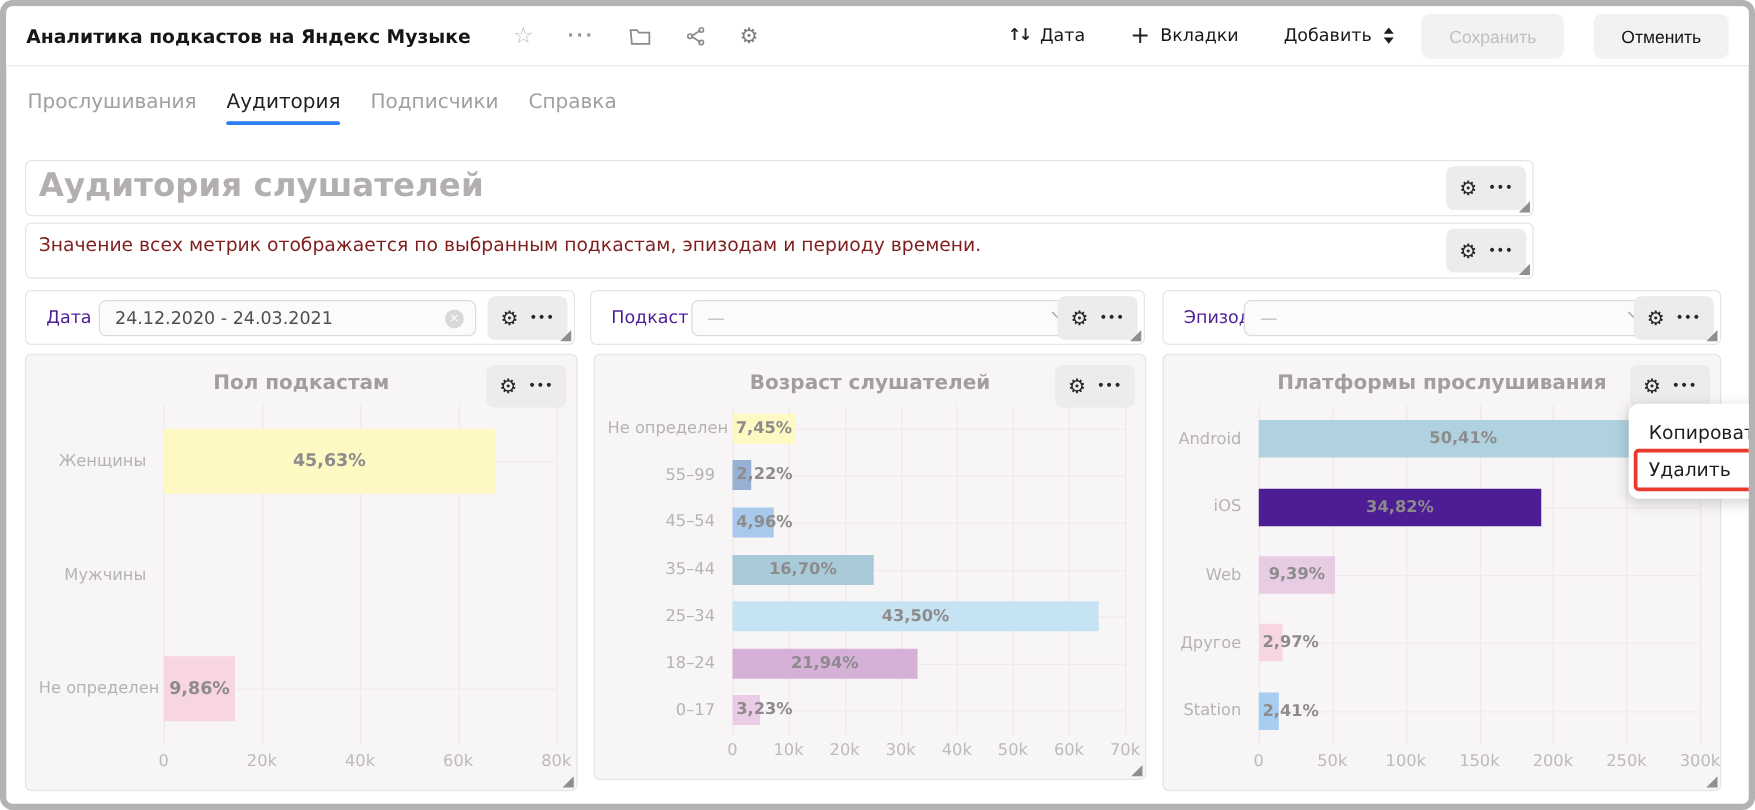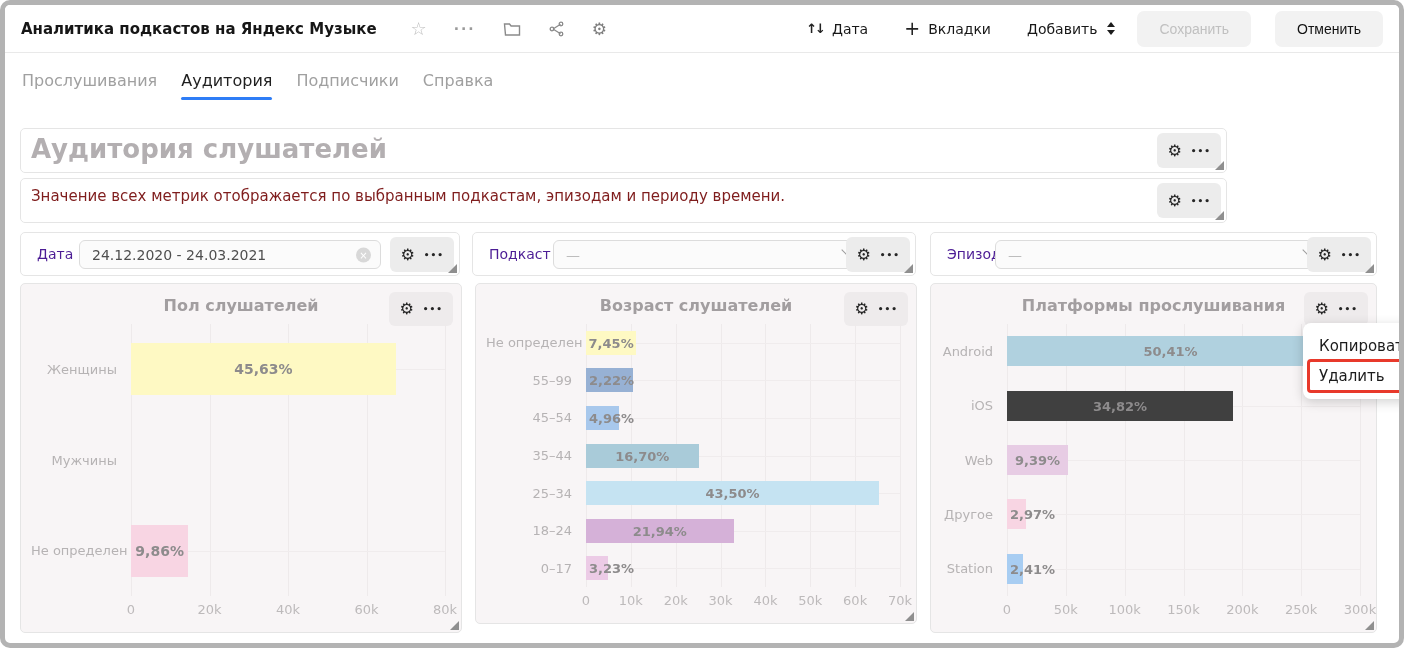--- a/index.html
+++ b/index.html
@@ -188,21 +188,21 @@
     </div>
     <span class="chev"></span>
     <div class="chip">
       <span class="gear">⚙</span>
       <span class="dots">•••</span>
     </div>
     <div class="resize"></div>
   </div>
 
   <div class="widget chart-card w-c0">
-    <div class="chart-title">Пол слушателей</div>
+    <div class="chart-title">Пол подкастам</div>
     <div class="chip">
       <span class="gear">⚙</span>
       <span class="dots">•••</span>
     </div>
     <div class="plot">
         <div class="grid">
           <div class="gridline" style="left: 0%;"></div>
           <div class="gridline" style="left: 25%;"></div>
           <div class="gridline" style="left: 50%;"></div>
           <div class="gridline" style="left: 75%;"></div>
@@ -266,21 +266,21 @@
               <div class="hline"></div>
               <div class="bar" style="width: 16%; background: #fef9c3;">
                 <span class="barlabel">7,45%</span>
               </div>
             </div>
           </div>
           <div class="crow">
             <div class="cat">55–99</div>
             <div class="track">
               <div class="hline"></div>
-              <div class="bar" style="width: 4.71429%; background: rgb(151, 177, 212); padding-left: 32px;">
+              <div class="bar" style="width: 4.71429%; background: rgb(151, 177, 212);">
                 <span class="barlabel edge">2,22%</span>
               </div>
             </div>
           </div>
           <div class="crow">
             <div class="cat">45–54</div>
             <div class="track">
               <div class="hline"></div>
               <div class="bar" style="width: 10.5714%; background: rgb(168, 200, 236);">
                 <span class="barlabel edge">4,96%</span>
@@ -361,21 +361,21 @@
               <div class="hline"></div>
               <div class="bar" style="width: 92.6667%; background: rgb(176, 209, 223);">
                 <span class="barlabel">50,41%</span>
               </div>
             </div>
           </div>
           <div class="crow">
             <div class="cat">iOS</div>
             <div class="track">
               <div class="hline"></div>
-              <div class="bar" style="width: 64%; background: #404040;">
+              <div class="bar" style="width: 64%; background: #4c1d95;">
                 <span class="barlabel">34,82%</span>
               </div>
             </div>
           </div>
           <div class="crow">
             <div class="cat">Web</div>
             <div class="track">
               <div class="hline"></div>
               <div class="bar" style="width: 17.2667%; background: rgb(231, 204, 228);">
                 <span class="barlabel">9,39%</span>

